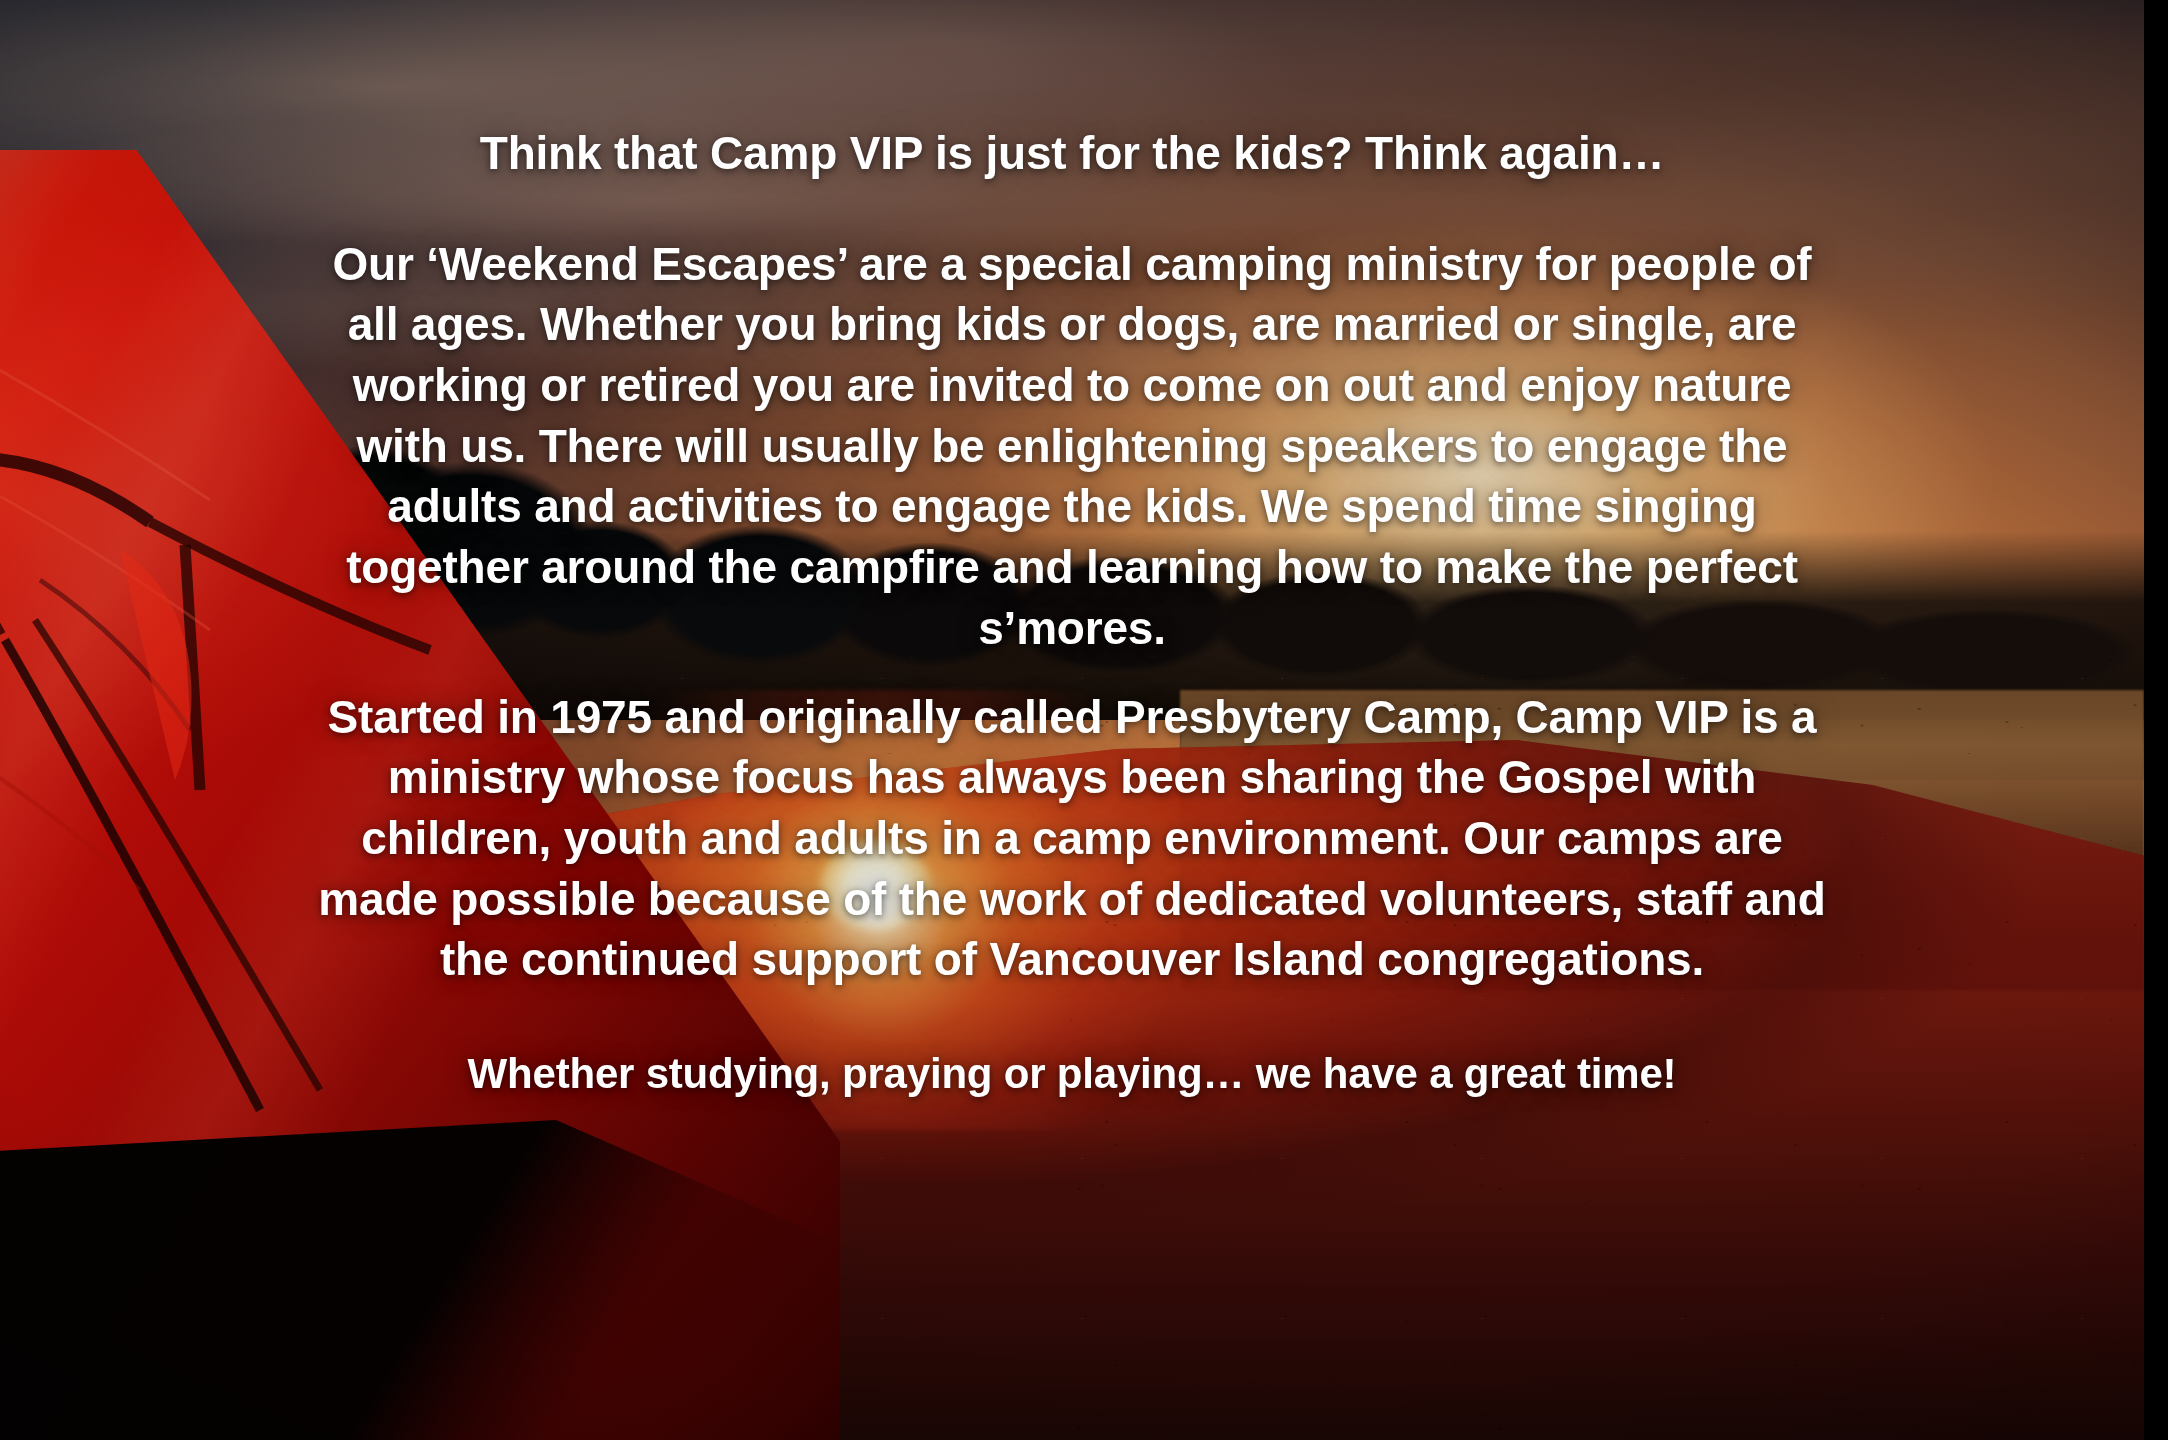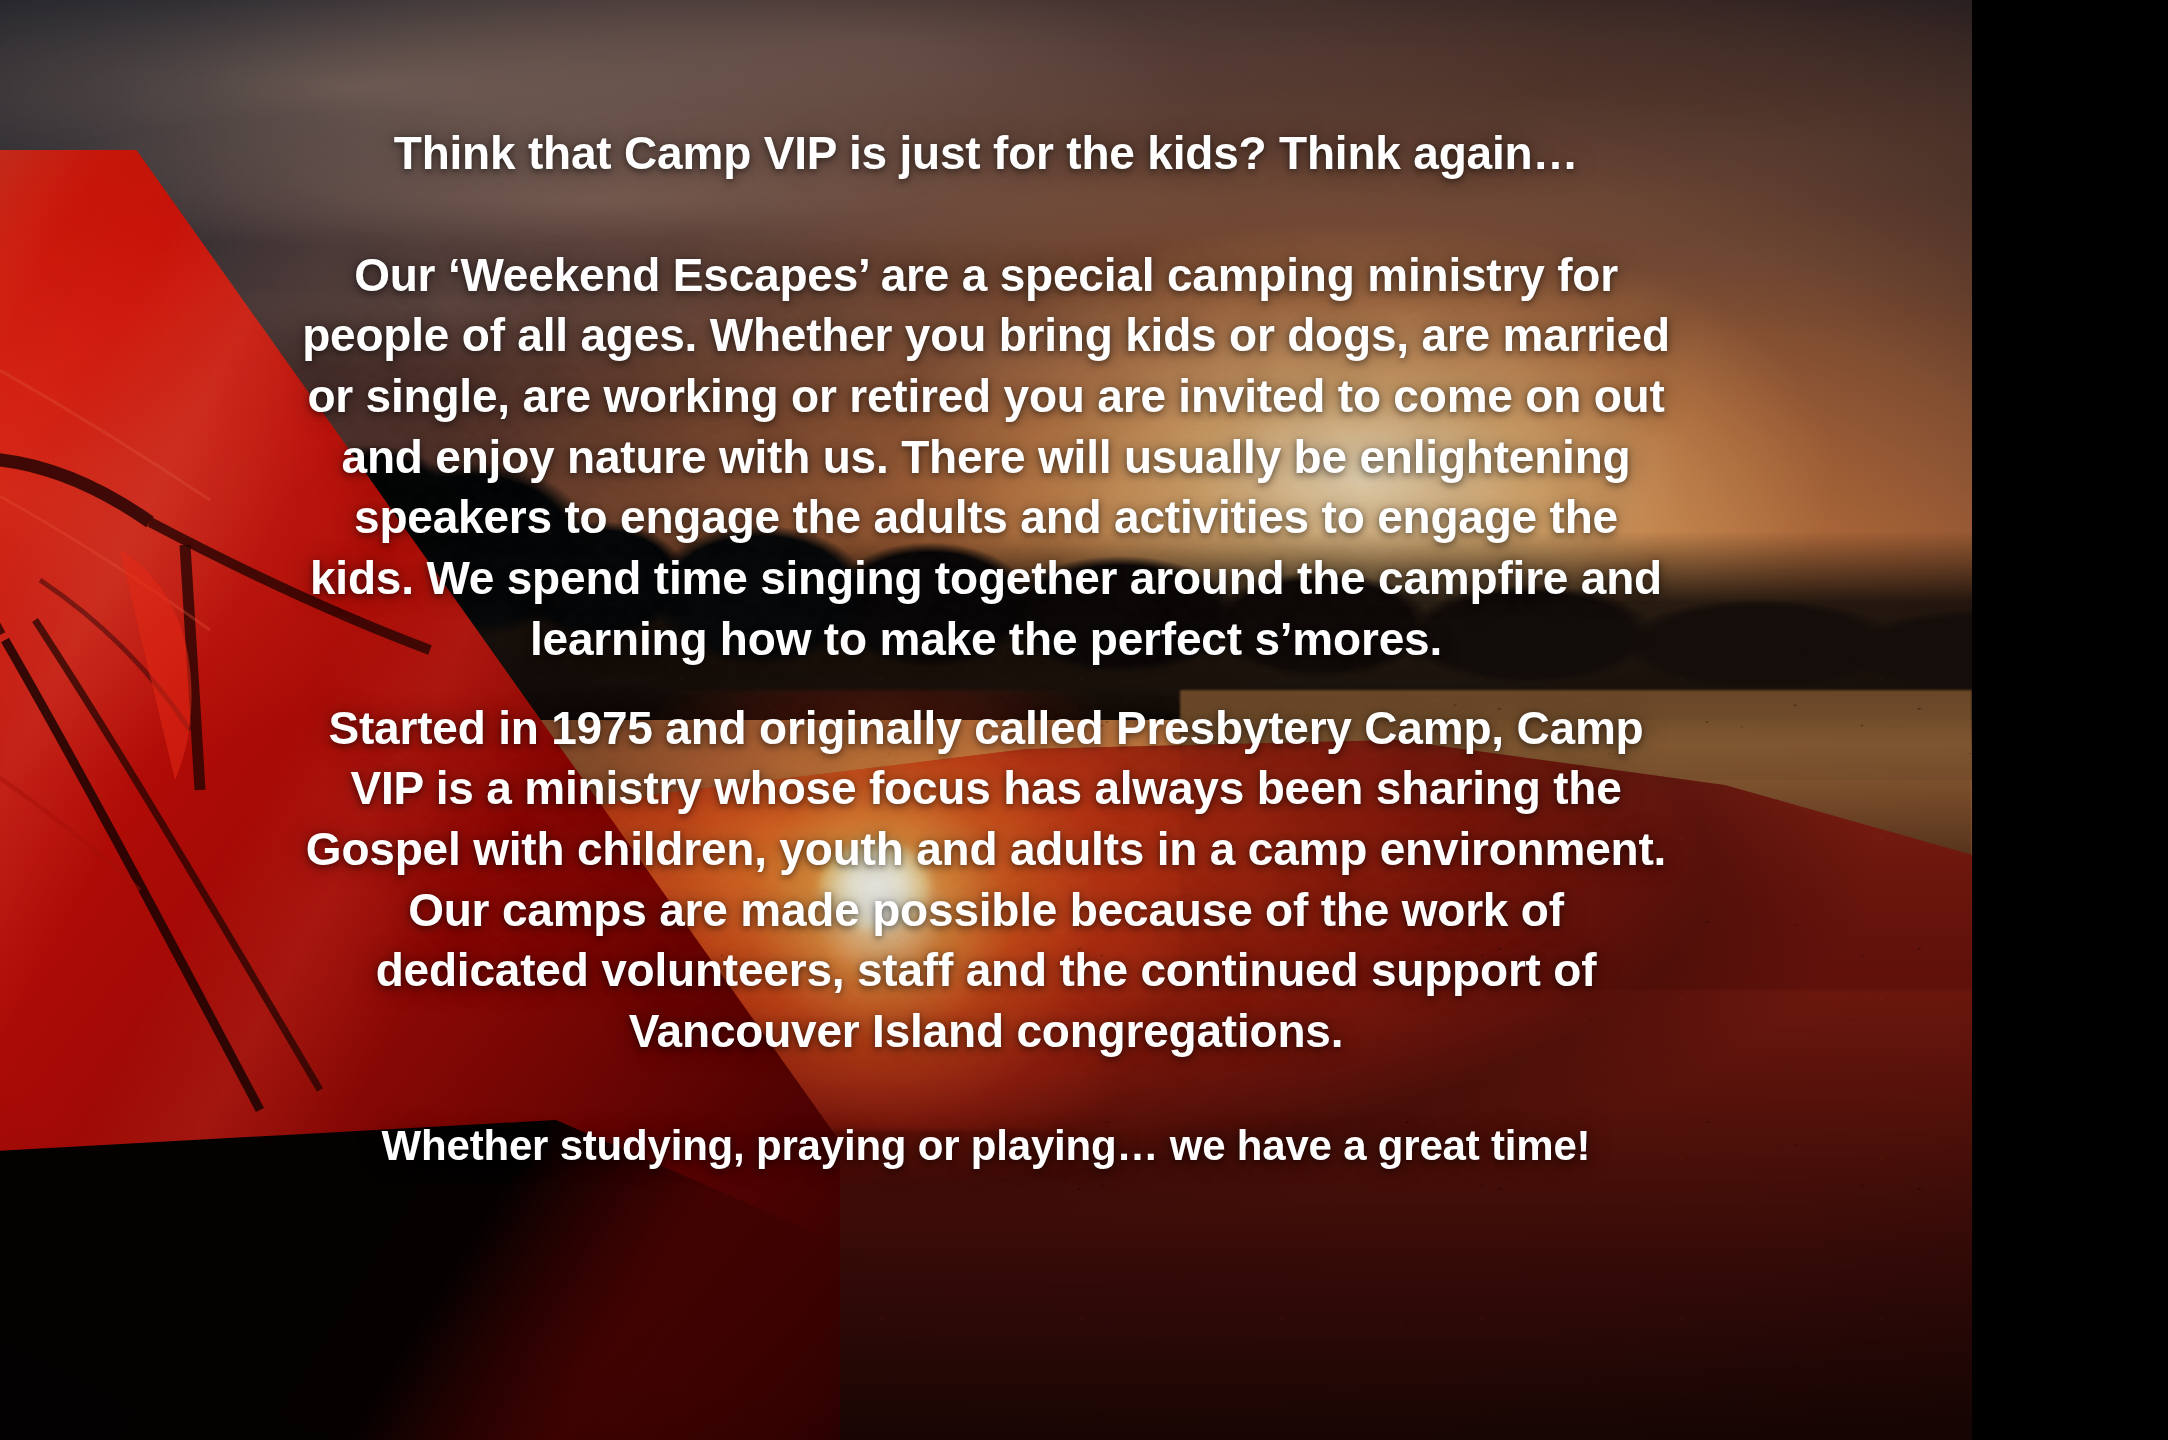--- a/index.html
+++ b/index.html
@@ -5,21 +5,21 @@
   * { margin:0; padding:0; box-sizing:border-box; }
   html,body{
     width:2168px; height:1440px;
     background:#000;
     font-family:"Liberation Sans", sans-serif;
     overflow:hidden;
   }
 
   #stage{
     position:relative;
-    width:1972px; height:1440px;
+    width:2144px; height:1440px;
     overflow:hidden;
     background:#0b0b10;
     text-decoration:underline;
   }
 
   
   .layer{ position:absolute; inset:0; }
 
   
   .sky{
@@ -171,21 +171,20 @@
     line-height:1.12;
     margin-bottom:54px;
     white-space:nowrap;
   }
   .para{
     font-size:46px;
     font-weight:700;
     line-height:1.32;
     letter-spacing:-0.2px;
     max-width:1540px;
-    margin-top:11px;
   }
   .para + .para{ margin-top:28px; }
   .closing{
     font-size:42px;
     font-weight:700;
     line-height:1.32;
     letter-spacing:-0.2px;
     margin-top:56px;
     white-space:nowrap;
   }

